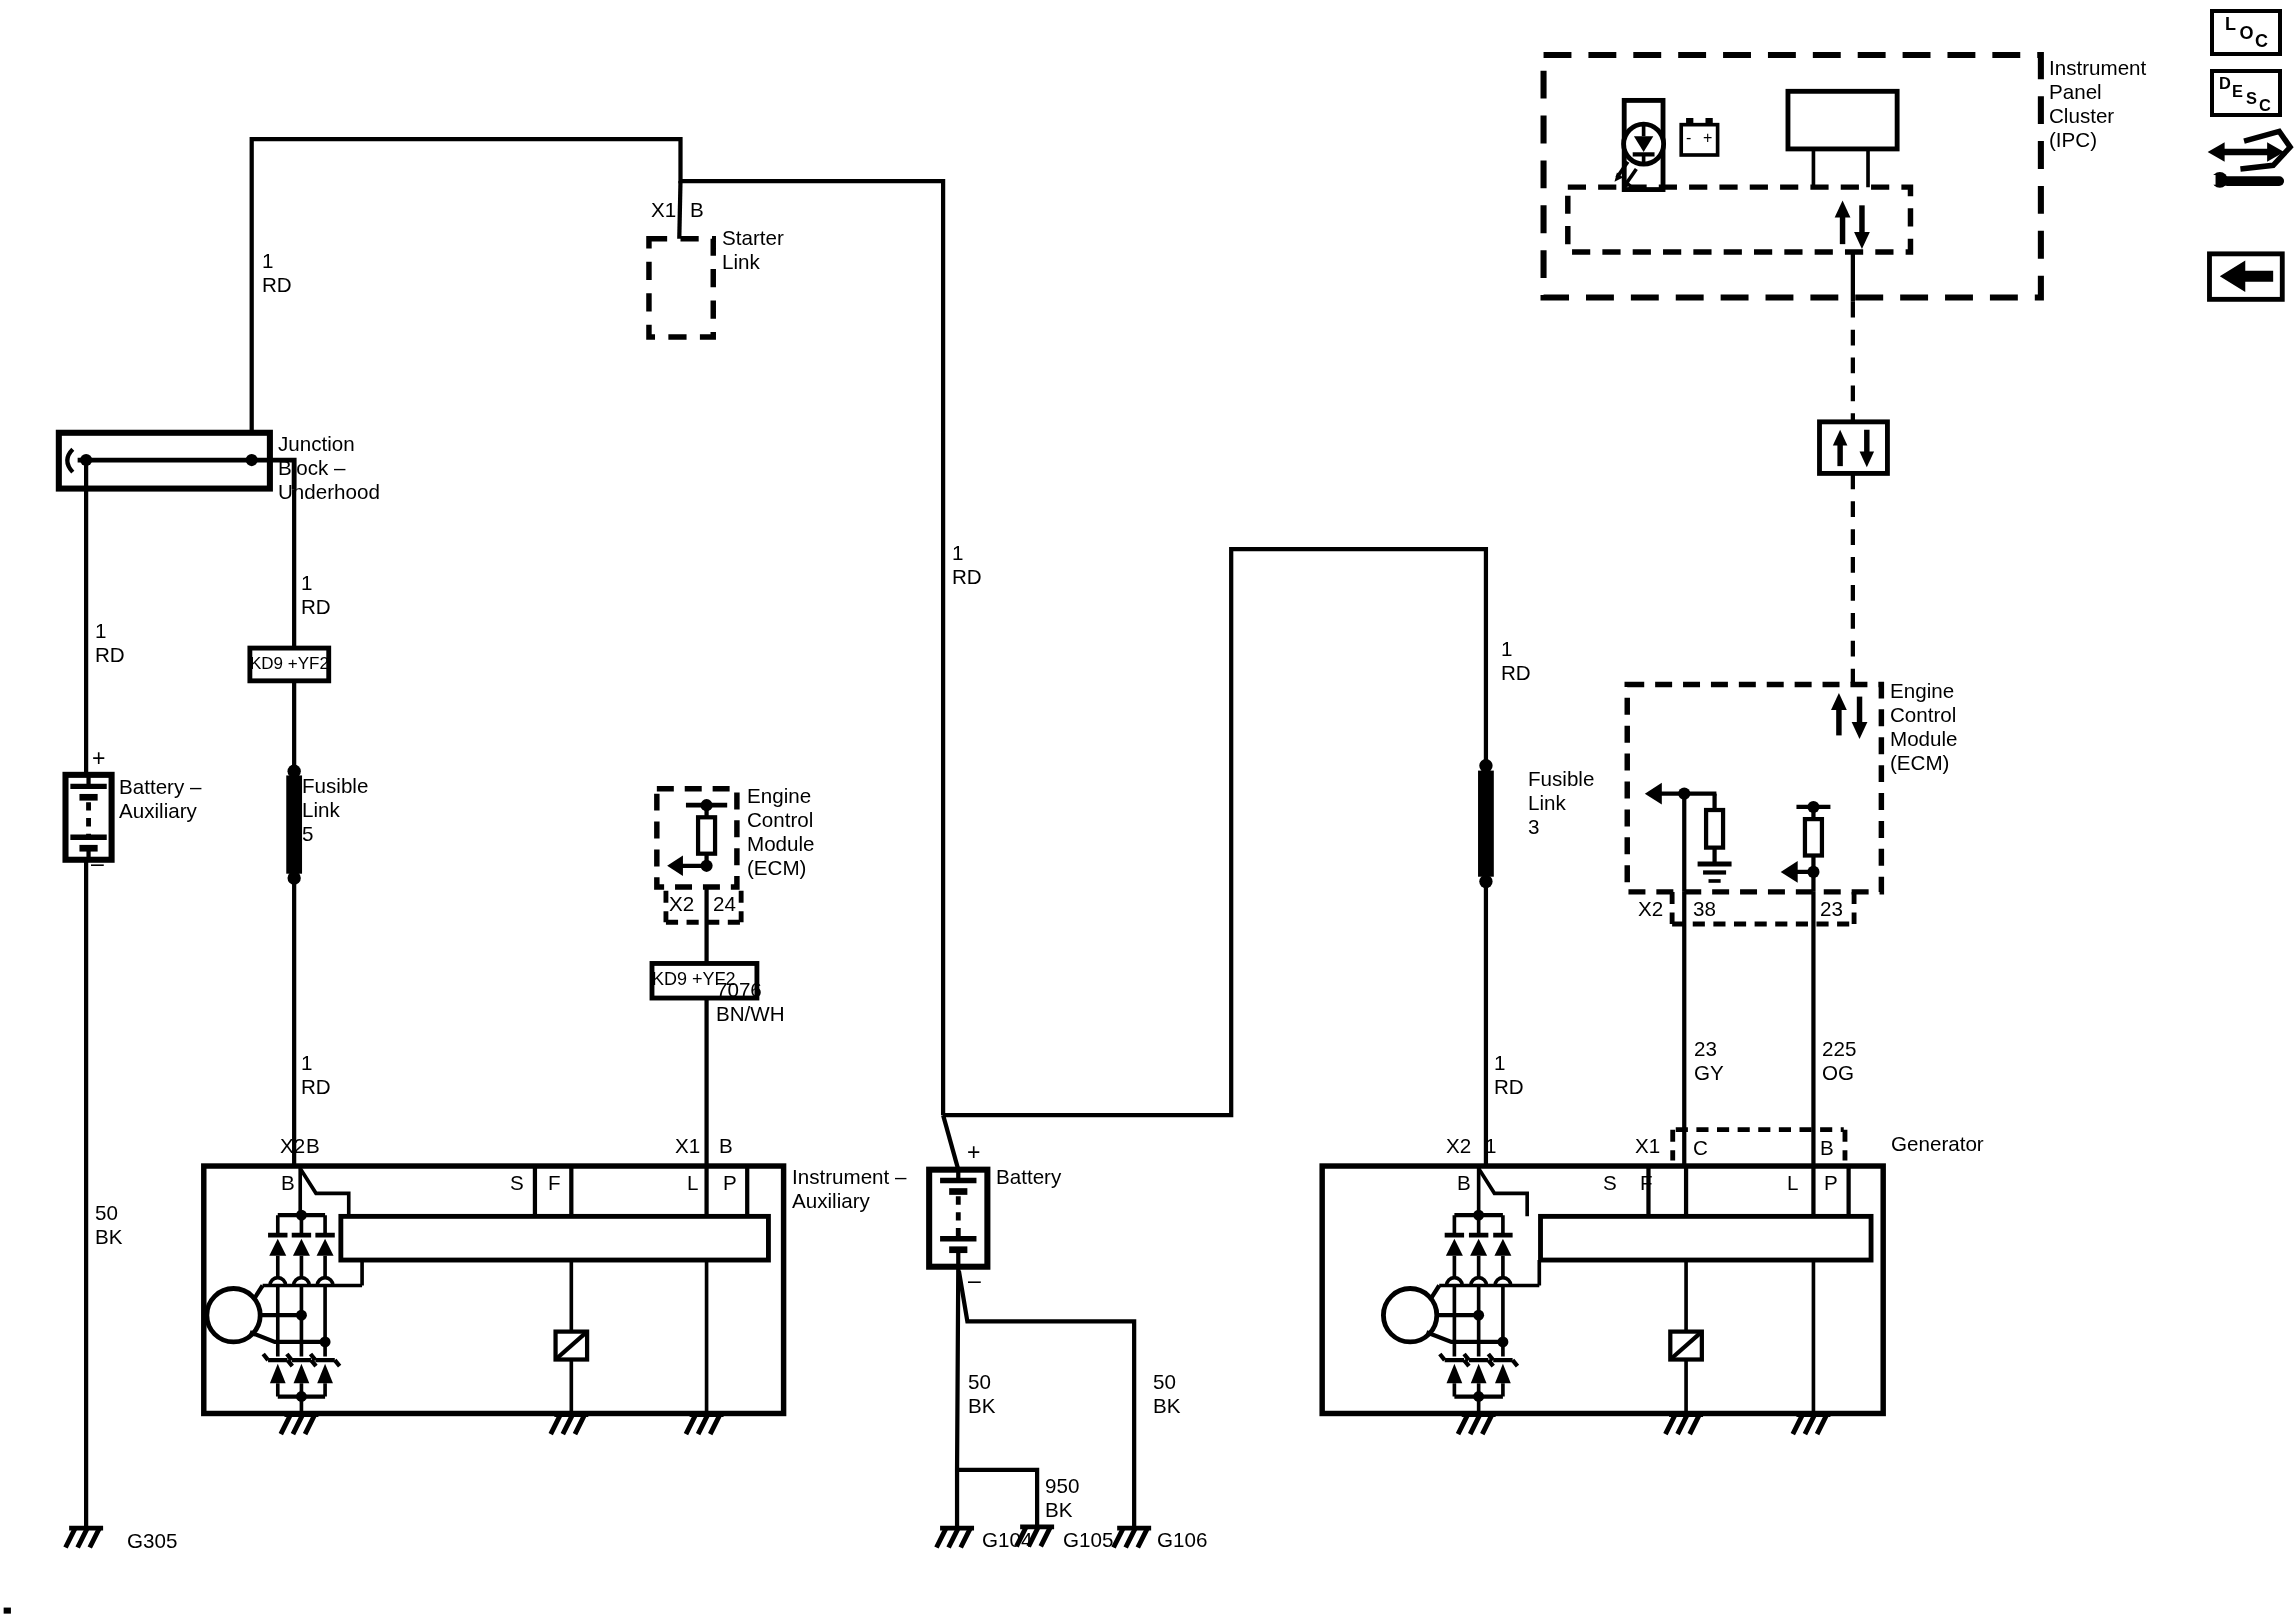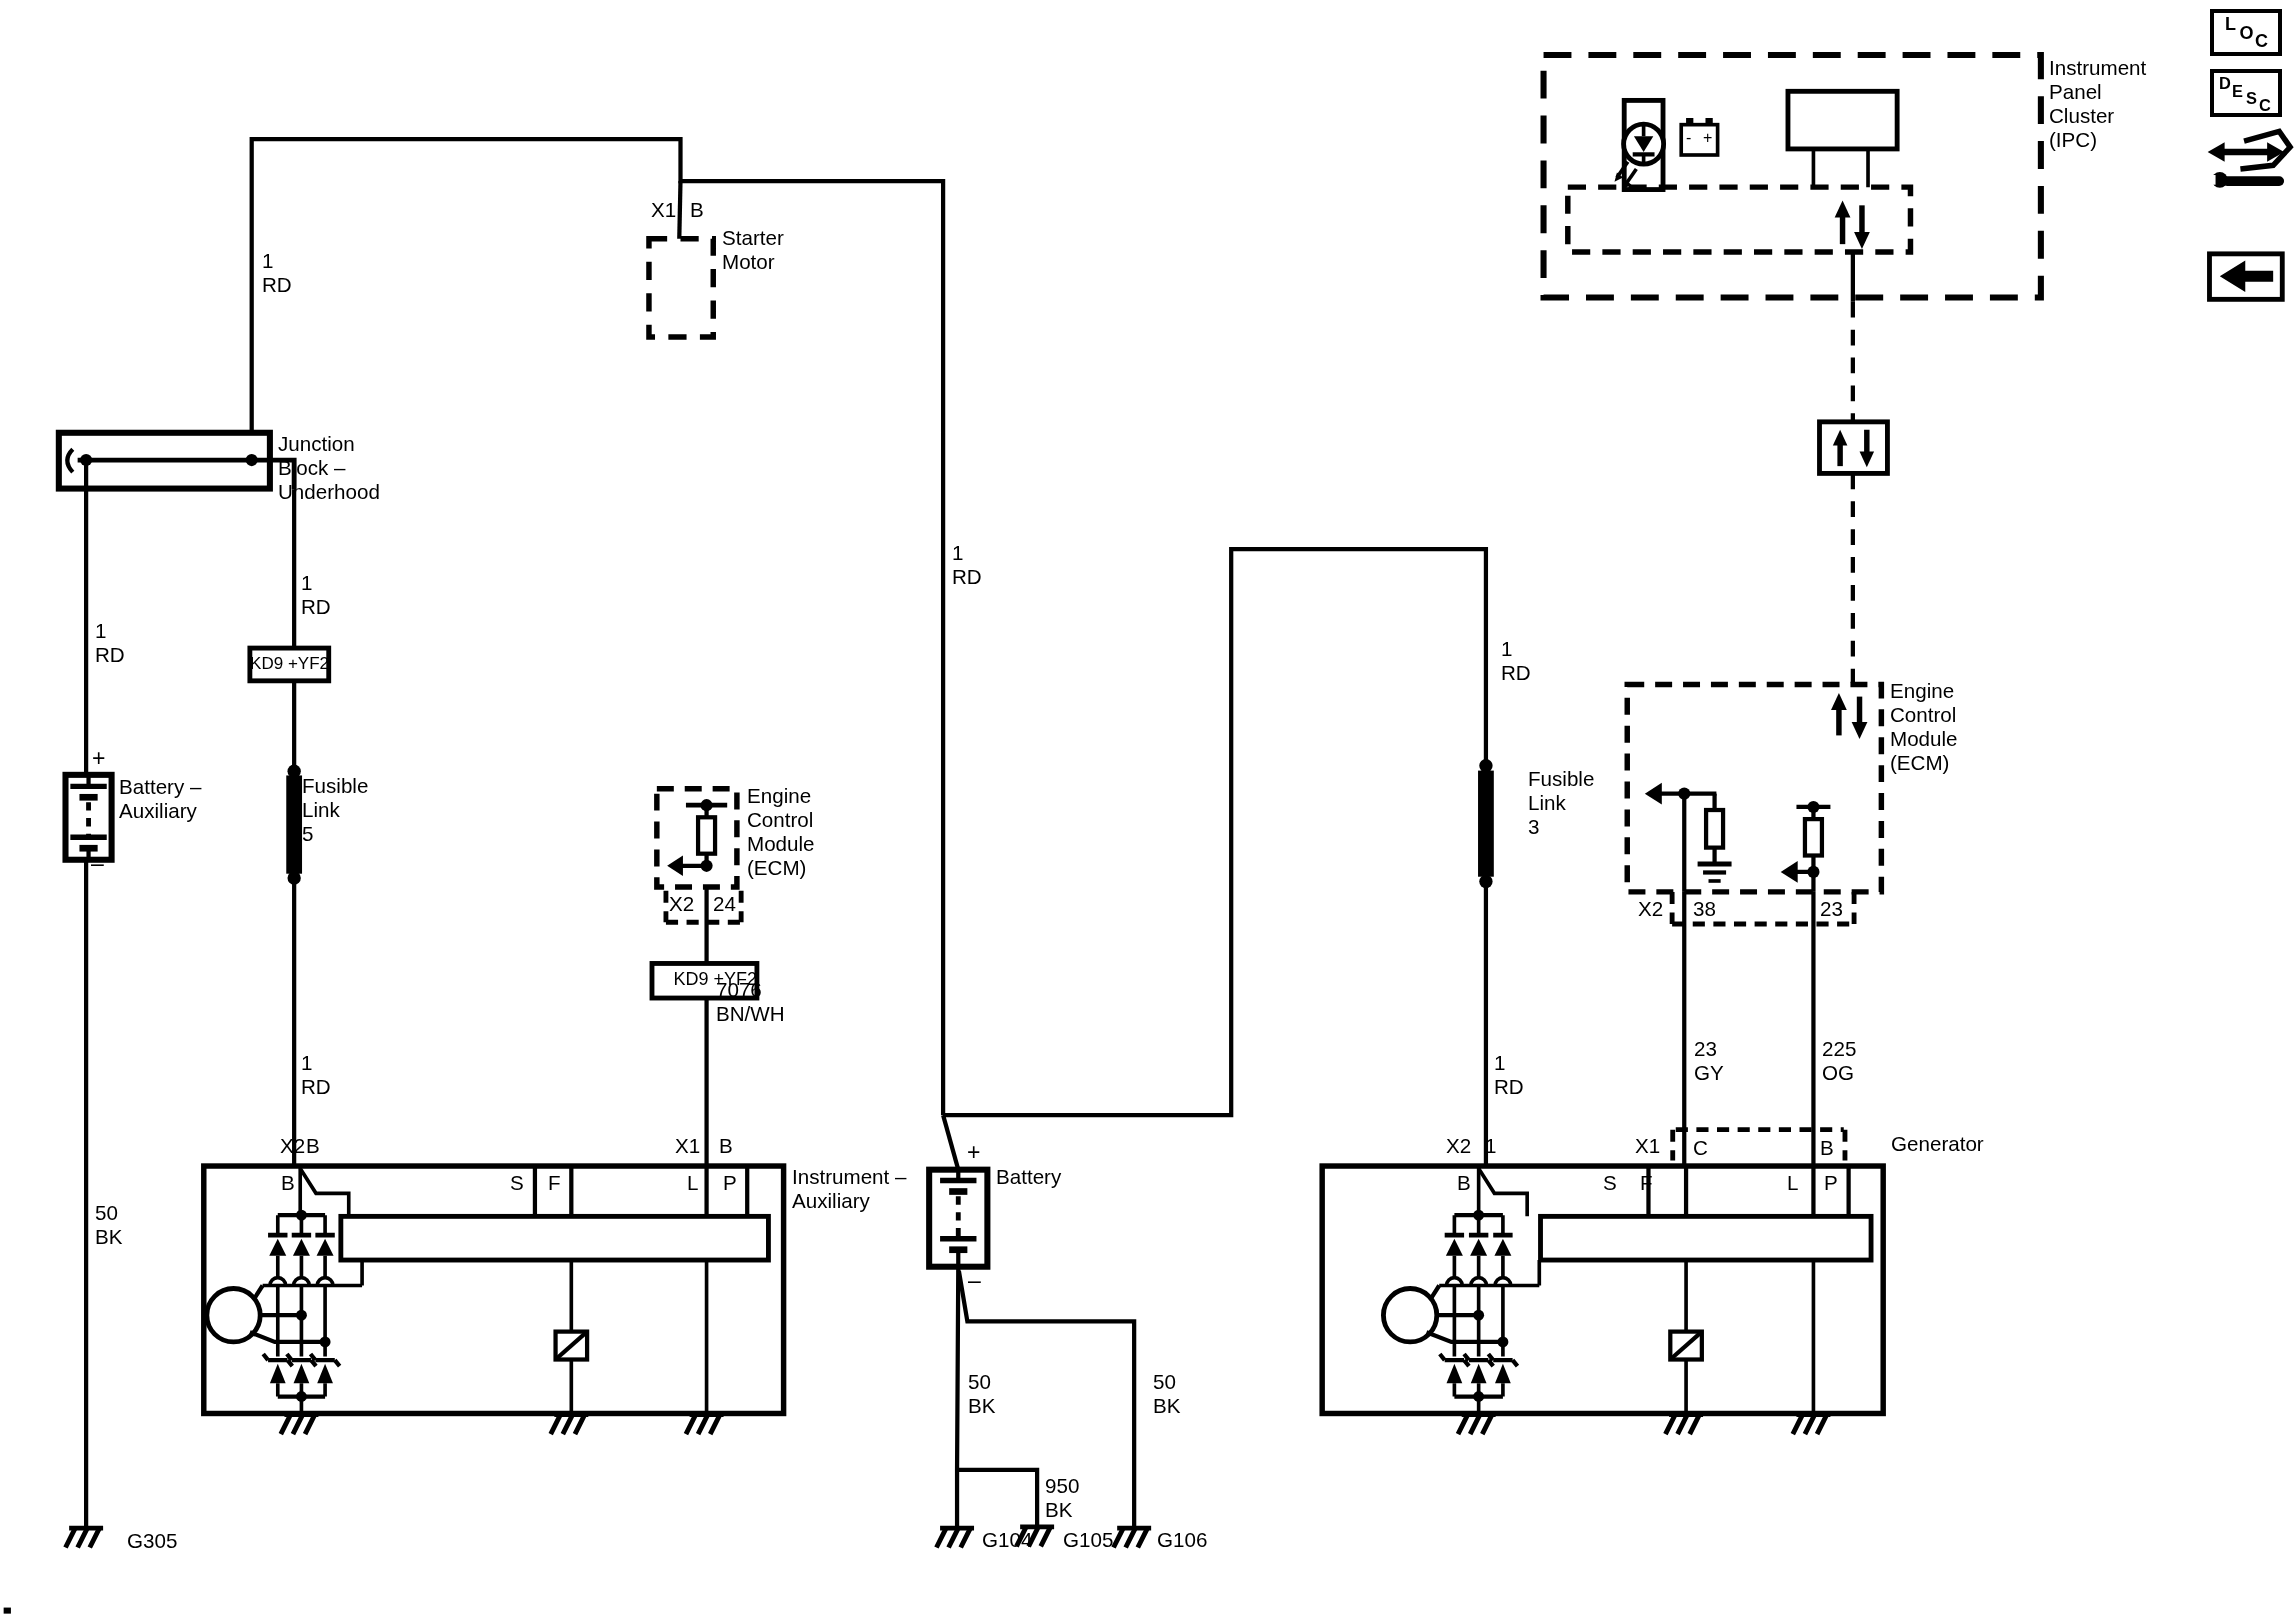--- a/index.html
+++ b/index.html
@@ -2,21 +2,21 @@
 <html style="font-size:9.7px"><head>
 <meta charset="utf-8">
 <style>
   html,body{margin:0;padding:0;background:#ffffff;}
   #stage{position:relative;width:2295px;height:1617px;background:#fff;overflow:hidden;
          font-family:"Liberation Sans",sans-serif;color:#000;}
   #schem{position:absolute;left:0;top:0;}
   .lbl{position:absolute;font-size:20.6px;line-height:1.16;white-space:pre-line;color:#000;}
   .sm{font-size:16px;}
   .big{font-size:23px;}
-  .ctr{text-align:right;}
+  .ctr{text-align:left;}
   .stepbox{position:absolute;border:4.2px solid #000;background:#fff;}
   .stepbox span{position:absolute;font-weight:bold;}
 </style>
 </head>
 <body>
 
 <div id="stage">
 
 <svg id="schem" width="2295" height="1617" viewBox="0 0 3784 2665">
 
@@ -332,21 +332,21 @@
   </g>
 
   <rect x="6" y="2650" width="12" height="10" fill="#000"></rect>
 </svg>
 
 <div class="lbl" style="left:2049px;top:56px">Instrument
 Panel
 Cluster
 (IPC)</div>
 <div class="lbl" style="left:722px;top:226px">Starter
-Motor</div>
+Link</div>
 <div class="lbl" style="left:278px;top:432px">Junction
 Block –
 Underhood</div>
 <div class="lbl" style="left:119px;top:775px">Battery –
 Auxiliary</div>
 <div class="lbl" style="left:996px;top:1165px">Battery</div>
 <div class="lbl" style="left:302px;top:774px">Fusible
 Link
 5</div>
 <div class="lbl" style="left:1528px;top:767px">Fusible

